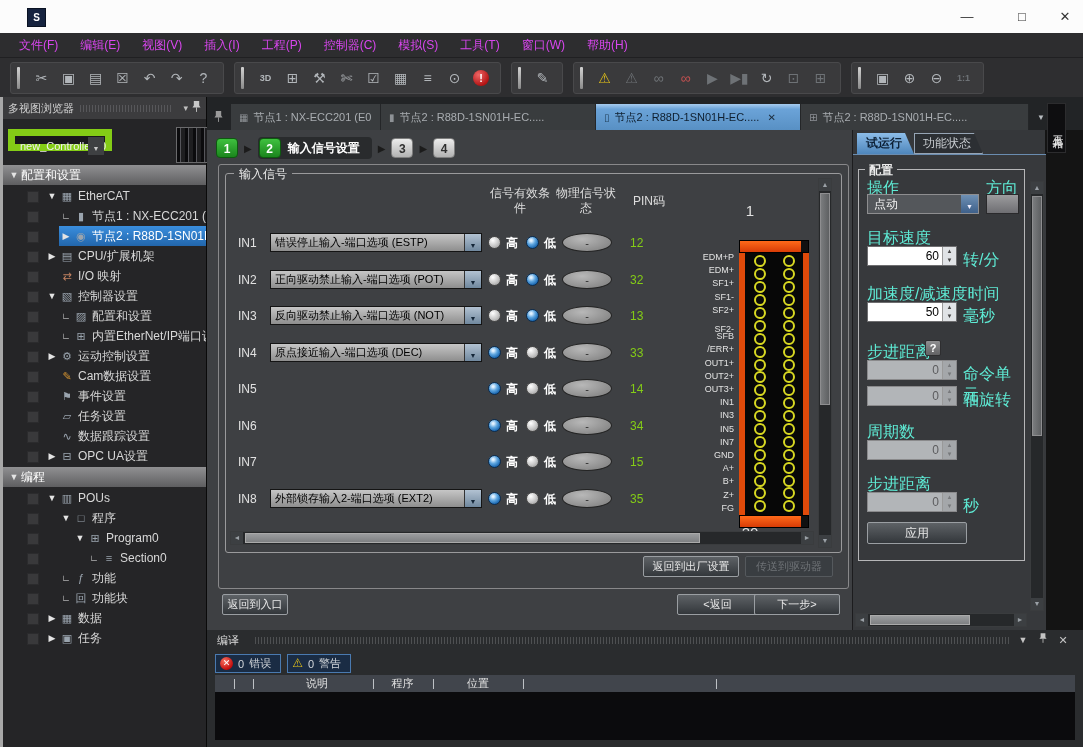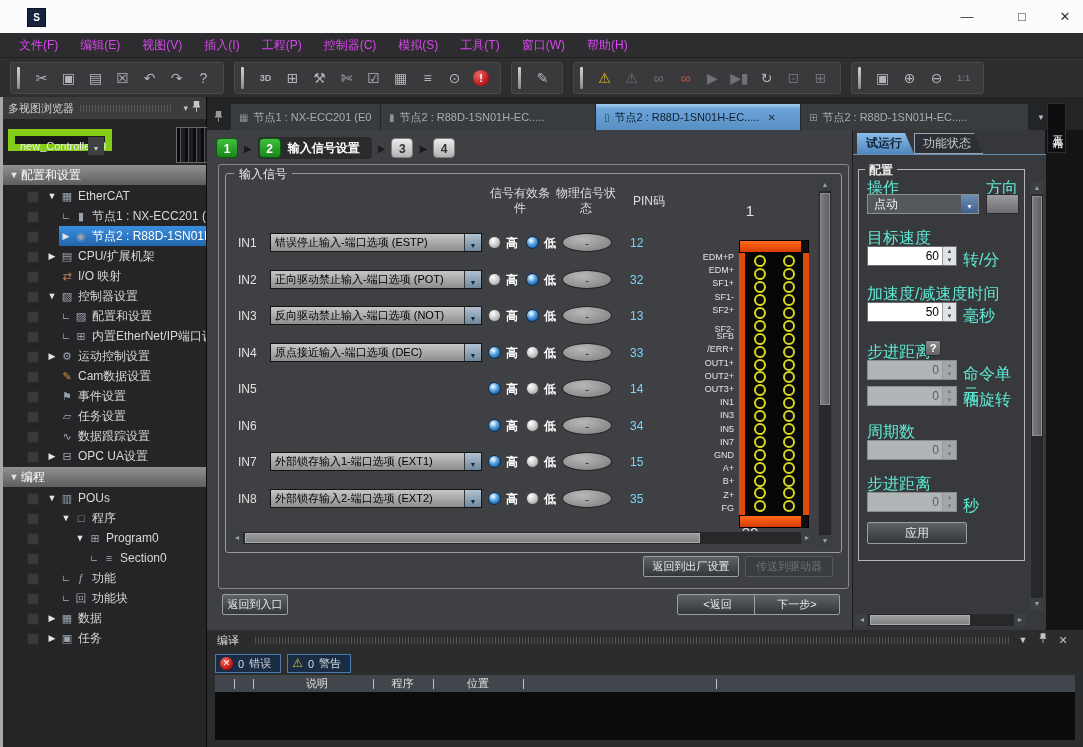--- a/index.html
+++ b/index.html
@@ -87,21 +87,21 @@
   .sigdd{position:absolute;left:44px;top:3px;width:212px;height:19px;background:linear-gradient(#c6c6c6,#8e8e8e);border:1px solid #141414;box-sizing:border-box;}
   .sigddtxt{position:absolute;left:4px;right:17px;font-size:11px;line-height:17px;color:#000;white-space:nowrap;overflow:hidden;}
   .sigddbtn{position:absolute;right:0;top:0;width:16px;height:17px;background:linear-gradient(#b2c2d2,#70889e);border-left:1px solid #333;text-align:center;}
   .sigddbtn:after{content:"▼";font-size:7px;color:#142638;line-height:17px;}
   .radio{position:absolute;top:6px;width:13px;height:13px;border-radius:50%;box-sizing:border-box;
          background:radial-gradient(circle at 35% 30%,#fff,#c6c6c6 55%,#8e8e8e);border:1px solid #4a4a4a;}
   .radio.on{background:radial-gradient(circle at 38% 32%,#e2f2ff 8%,#5ea6e0 40%,#1a67b0 75%,#0c3d70);border:1px solid #0a2c50;}
   .rlbl{position:absolute;line-height:26px;font-size:12px;color:#fff;font-weight:bold;}
   .oval{position:absolute;left:336px;top:3px;width:50px;height:19px;border-radius:50%;text-align:center;line-height:18px;font-size:11px;color:#2c2c2c;
         background:radial-gradient(ellipse at 40% 30%,#b8b8b8,#7a7a7a);border:1px solid #242424;box-sizing:border-box;}
-  .pinnum{position:absolute;left:404px;line-height:26px;font-size:12px;color:#7dd3fc;}
+  .pinnum{position:absolute;left:404px;line-height:26px;font-size:12px;color:#84cc16;}
 
   
   #conn-num1{position:absolute;left:512px;top:28px;width:24px;text-align:center;font-size:15px;color:#e2e2e2;}
   #conn-num20{position:absolute;left:508px;top:350px;width:32px;text-align:center;font-size:15px;color:#e2e2e2;}
   #conn{position:absolute;left:513px;top:66px;width:70px;}
   .conn-cap{height:13px;background:linear-gradient(#ff6a1a,#d83c06);border:1px solid #000;position:relative;box-sizing:border-box;}
   .conn-cap:after{content:"";position:absolute;right:0;top:0;width:7px;height:100%;background:#101010;}
   #connbody{height:258px;background:#070707;border-left:6px solid #e04a0a;border-right:6px solid #e04a0a;
             display:flex;flex-direction:column;justify-content:space-around;padding:2px 0;}
   .conn-row{display:flex;justify-content:space-around;}
@@ -665,24 +665,20 @@
             <span class="signame">IN6</span>
             <span class="radio on" style="left:262px"></span>
             <span class="rlbl" style="left:280px">高</span>
             <span class="radio" style="left:300px"></span>
             <span class="rlbl" style="left:318px">低</span>
             <span class="oval">-</span>
             <span class="pinnum">34</span>
           </div>
           <div class="sigrow" style="top:275px">
             <span class="signame">IN7</span>
-            <div class="sigdd">
-              <span class="sigddtxt">外部锁存输入1-端口选项 (EXT1)</span>
-              <span class="sigddbtn"></span>
-            </div>
             <span class="radio on" style="left:262px"></span>
             <span class="rlbl" style="left:280px">高</span>
             <span class="radio" style="left:300px"></span>
             <span class="rlbl" style="left:318px">低</span>
             <span class="oval">-</span>
             <span class="pinnum">15</span>
           </div>
           <div class="sigrow" style="top:311.5px">
             <span class="signame">IN8</span>
             <div class="sigdd">

